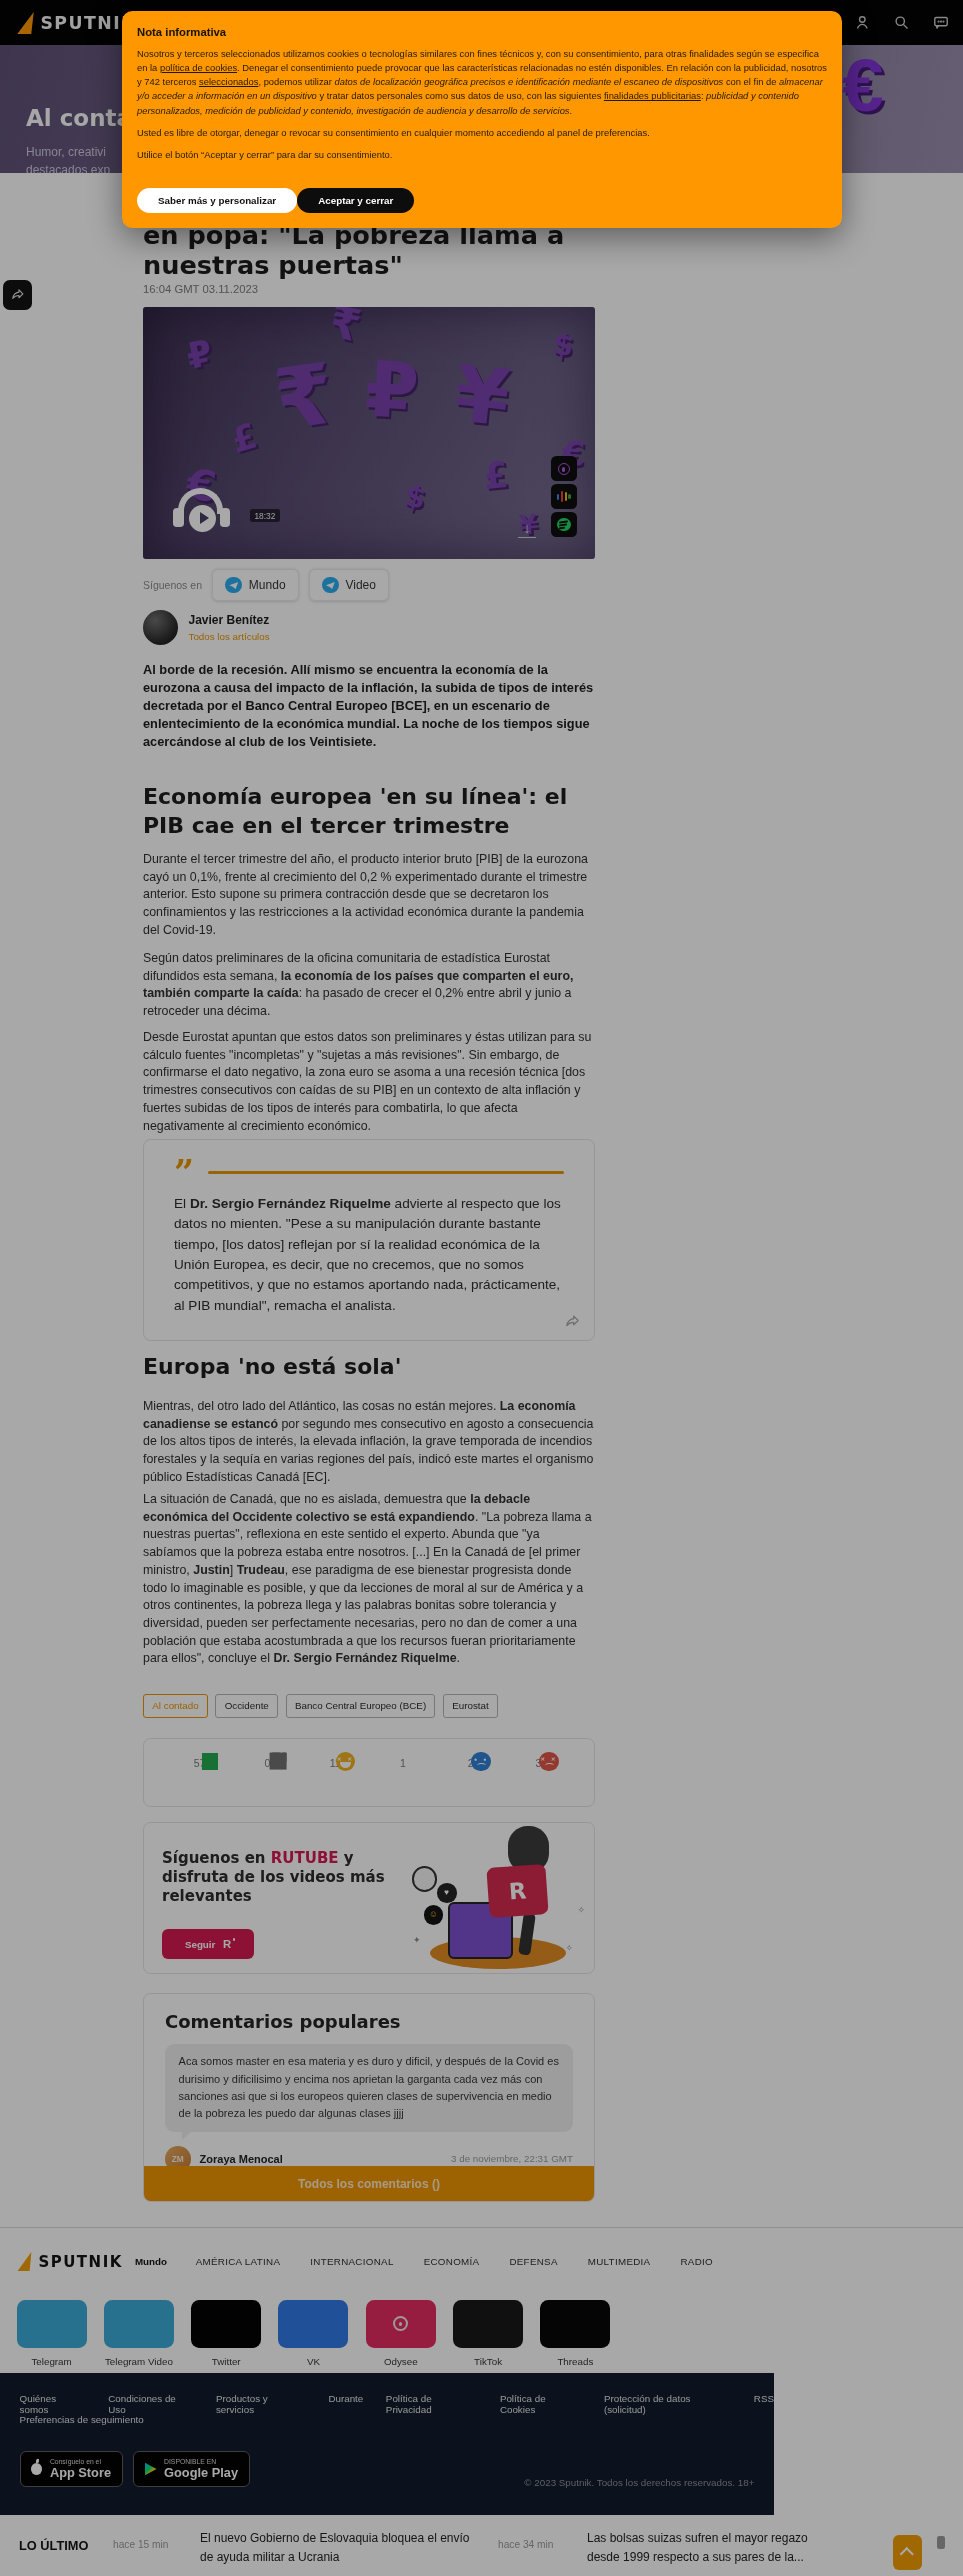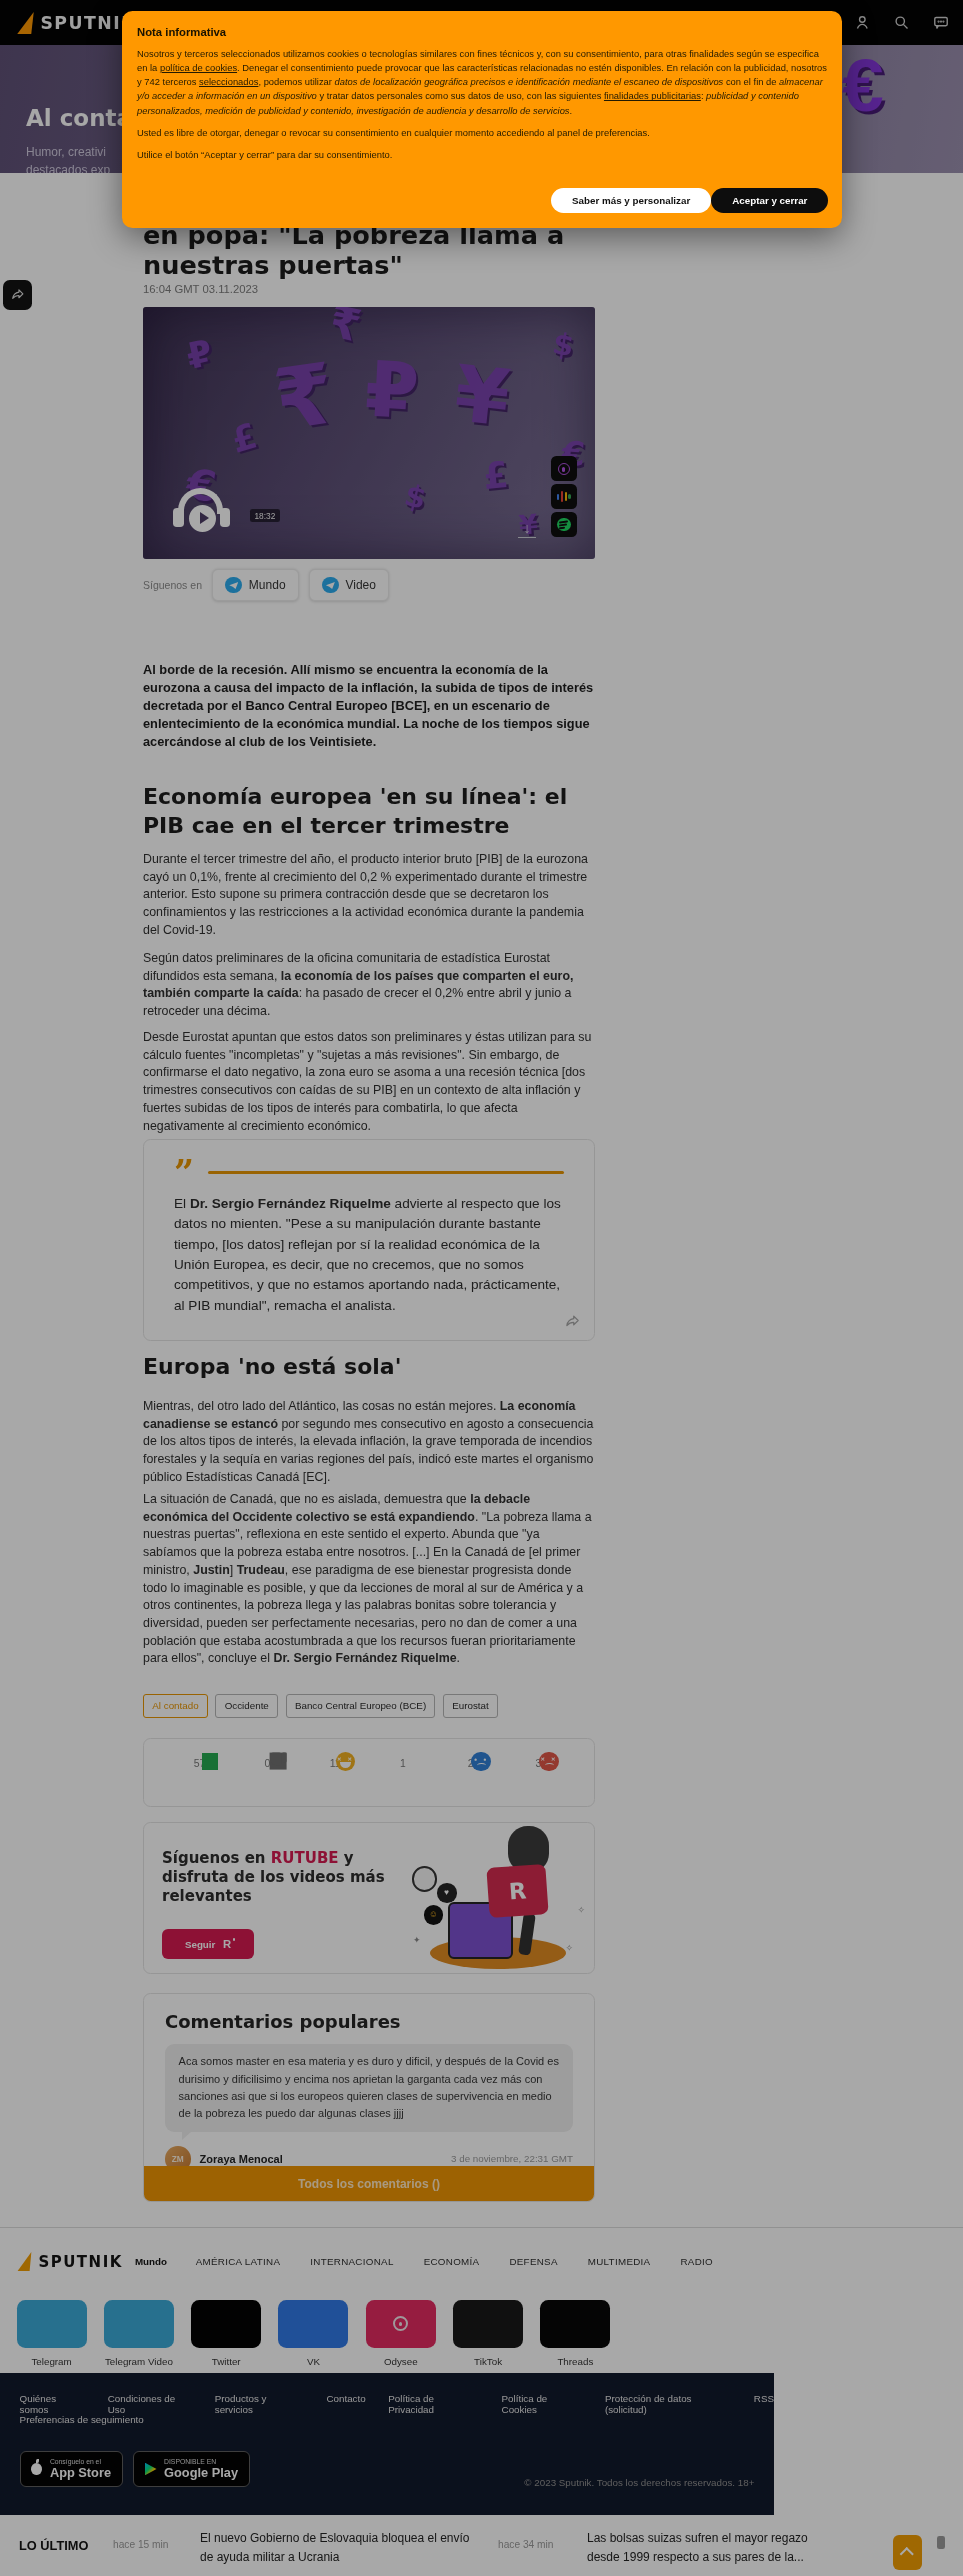--- a/index.html
+++ b/index.html
@@ -180,21 +180,21 @@
   .tk-up { position:absolute; left:893px; top:19.6px; width:29px; height:35px; background:#f29d00; border:none; border-radius:6px; }
   .tk-up::after { content:""; position:absolute; left:9px; top:14.3px; width:7.5px; height:7.5px; border-top:2.3px solid #fff; border-left:2.3px solid #fff; transform:rotate(45deg); }
   .tk-thumb { position:absolute; left:937px; top:21px; width:8.3px; height:12.8px; background:#9a9a9a; border-radius:2.3px; }
 
   
   .overlay { position:absolute; inset:0; background:rgba(5,5,5,.35); z-index:40; }
   .dialog { position:absolute; left:122px; top:11.3px; width:720px; height:217px; background:#ff9800; border-radius:10.5px; z-index:50; box-shadow:0 9px 33px rgba(0,0,0,.45); padding:15px 15px 0 15px; overflow:hidden; }
   .d-title { font-size:11.3px; font-weight:bold; color:#181200; }
   .d-body { margin-top:8.3px; font-size:9.4px; line-height:14.3px; color:#221a00; }
   .d-body + .d-body { margin-top:8px; }
-  .d-btns { position:absolute; left:15px; right:13.6px; bottom:15px; display:flex; justify-content:flex-end; }
+  .d-btns { position:absolute; left:15px; right:13.6px; bottom:15px; display:flex; justify-content:flex-start; }
   .d-btn { height:25.6px; border-radius:12.8px; border:none; font-size:9.8px; font-weight:bold; padding:0 21px; }
   .d-btn.light { background:#fff; color:#111; }
   .d-btn.dark { background:#0d0d0d; color:#fff; }
 
   .sb { font-weight:bold; } .si { font-style:italic; } .su { text-decoration:underline; cursor:pointer; } .sa { color:#d6174f; }
   .abs { position:absolute; }
 </style>
 </head>
 <body>
 
@@ -295,20 +295,27 @@
     <div class="tg-btn">
       <span class="tg-circle"></span>
       <span>Mundo</span>
     </div>
     <div class="tg-btn">
       <span class="tg-circle"></span>
       <span>Video</span>
     </div>
   </div>
 
+  <div class="col abs author-row">
+    <div class="avatar"></div>
+    <div>
+      <div class="a-name">Javier Benítez</div>
+      <div class="a-link">Todos los artículos</div>
+    </div>
+  </div>
 
   <p class="col abs lead">Al borde de la recesión. Allí mismo se encuentra la economía de la eurozona a causa del impacto de la inflación, la subida de tipos de interés decretada por el Banco Central Europeo [BCE], en un escenario de enlentecimiento de la económica mundial. La noche de los tiempos sigue acercándose al club de los Veintisiete.</p>
   <h2 class="col abs h2 h2a">Economía europea 'en su línea': el PIB cae en el tercer trimestre</h2>
   <p class="col abs para p1">Durante el tercer trimestre del año, el producto interior bruto [PIB] de la eurozona cayó un 0,1%, frente al crecimiento del 0,2 % experimentado durante el trimestre anterior. Esto supone su primera contracción desde que se decretaron los confinamientos y las restricciones a la actividad económica durante la pandemia del Covid-19.</p>
   <p class="col abs para p2"><span>Según datos preliminares de la oficina comunitaria de estadística Eurostat difundidos esta semana, </span><span class="sb">la economía de los países que comparten el euro, también comparte la caída</span><span>: ha pasado de crecer el 0,2% entre abril y junio a retroceder una décima.</span></p>
   <p class="col abs para p3">Desde Eurostat apuntan que estos datos son preliminares y éstas utilizan para su cálculo fuentes "incompletas" y "sujetas a más revisiones". Sin embargo, de confirmarse el dato negativo, la zona euro se asoma a una recesión técnica [dos trimestres consecutivos con caídas de su PIB] en un contexto de alta inflación y fuertes subidas de los tipos de interés para combatirla, lo que afecta negativamente al crecimiento económico.</p>
 
   <div class="col abs quote-card">
     <div class="q-head">
       <span class="q-mark">”</span>
@@ -447,21 +454,21 @@
           <div class="tile-label">Threads</div>
         </div>
     </div>
   </div>
 
   <div class="footer-black">
     <div class="fb-links">
       <span>Quiénes somos</span>
       <span>Condiciones de Uso</span>
       <span>Productos y servicios</span>
-      <span>Contacto</span>
+      <span>Durante</span>
       <span>Política de Privacidad</span>
       <span>Política de Cookies</span>
       <span>Protección de datos (solicitud)</span>
       <span>RSS</span>
     </div>
     <span class="fb-link2">Preferencias de seguimiento</span>
     <div class="badges">
       <div class="badge">
         <span class="apple-glyph"></span>
         <span>

